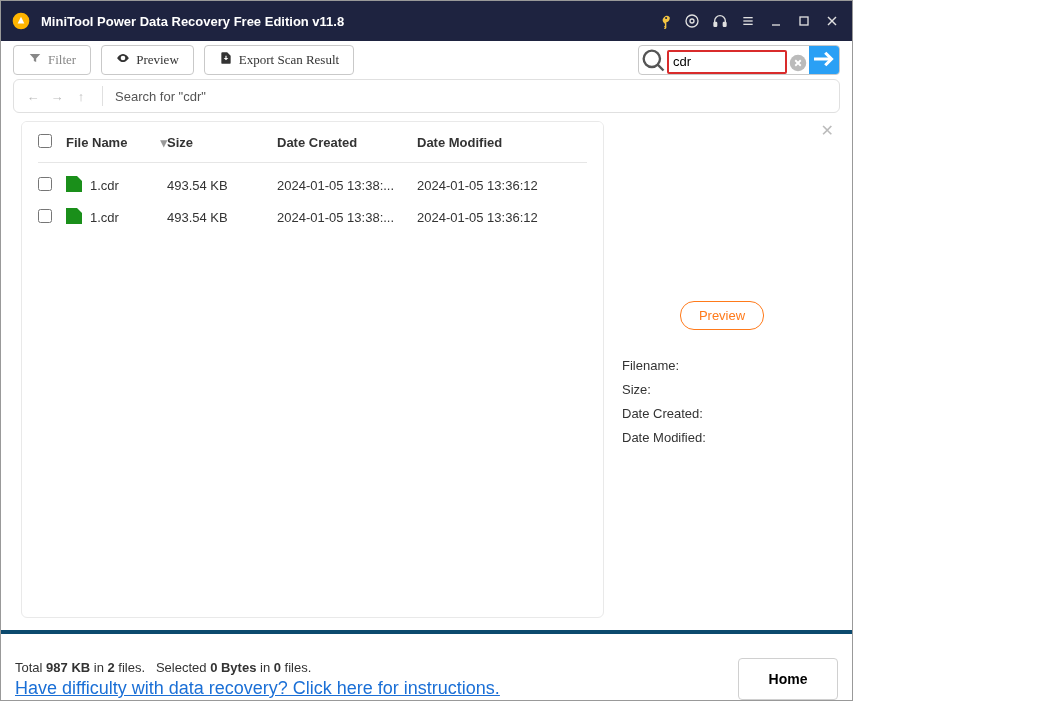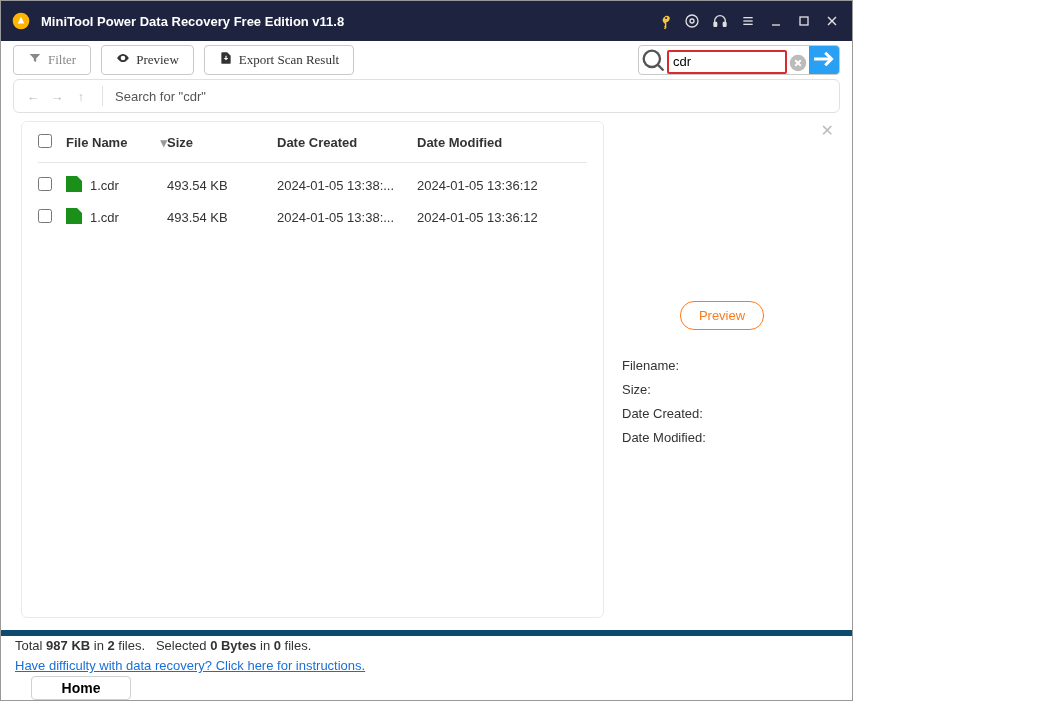--- a/index.html
+++ b/index.html
@@ -54,23 +54,23 @@
   .fileicon::after { content:""; position:absolute; right:0; top:0; width:0; height:0; border-left:5px solid transparent; border-top:5px solid #fff; }
   input[type=checkbox]{ width:14px; height:14px; }
 
   
   .preview { width: 236px; position: relative; padding: 10px 12px; }
   .preview .close { position:absolute; right: 6px; top: 0; color:#bbb; cursor:pointer; font-size:16px; }
   .preview .pbtn { display:block; margin: 170px auto 24px auto; padding: 6px 18px; border: 1px solid #ff7a1a; color:#ff7a1a; border-radius: 14px; background:#fff; font-size:13px; cursor:pointer; }
   .preview .meta { color:#333; line-height: 24px; padding-left: 6px; }
 
   
-  .footer { border-top: 6px solid #0c4a6e; height: 70px; display:flex; align-items:flex-start; padding: 0 14px; background:#fff;flex-direction:column; }
+  .footer { border-top: 4px solid #0c4a6e; height: 70px; display:flex; align-items:flex-end; padding: 0 14px; background:#fff; }
   .footer .stats { line-height: 20px; }
-  .footer .stats a { color:#1a6fd6; text-decoration: underline; font-size: 13px; }
+  .footer .stats a { color:#1a6fd6; text-decoration: underline; font-size: 18px; }
   .footer .spacer { flex:1; }
   .fbtn { width: 100px; height: 42px; border:1px solid #d0d0d0; border-radius:4px; font-weight:600; font-size:14px; background:#fff; margin-left: 16px; cursor:pointer; }
   .fbtn.disabled { color:#bbb; }
 </style>
 </head>
 <body>
 
 <div class="app">
 
   <div class="titlebar">

